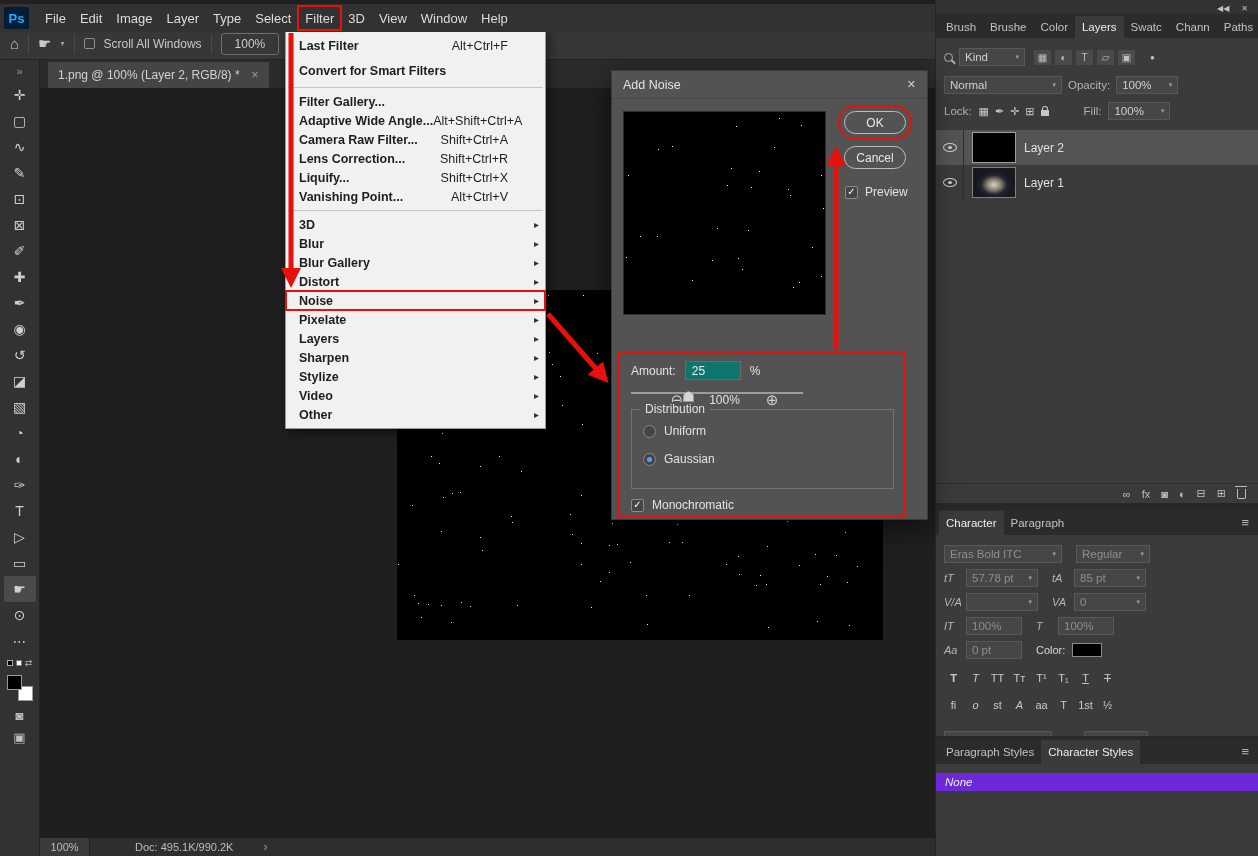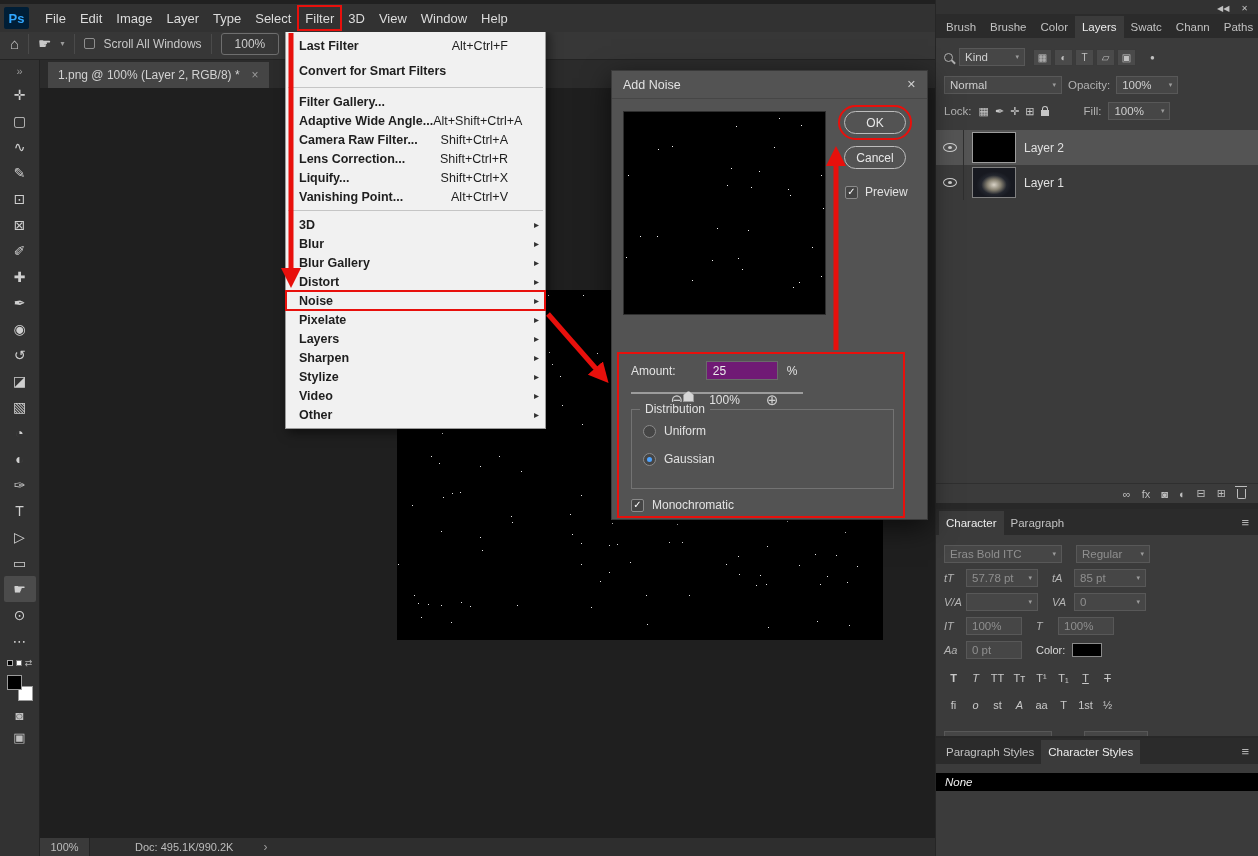--- a/index.html
+++ b/index.html
@@ -83,22 +83,22 @@
   .dlg-zoomrow { position:absolute; left:11px; top:320px; width:203px; display:flex; align-items:center; justify-content:center; gap:26px; }
   .zoom-ic { font-size:15px; color:#cfcfcf; background:none; border:none; }
   .pill { position:absolute; left:232px; width:62px; height:23px; background:transparent; border:1.5px solid #bdbdbd;
           border-radius:12px; color:#e8e8e8; font-size:12px; font-family:inherit; }
   .dlg-ok { top:40px; outline:2px solid #e8100c; outline-offset:4px; }
   .dlg-cancel { top:75px; }
   .cb { width:13px; height:13px; background:#454545; border:1px solid #8a8a8a; border-radius:2px;
         display:flex; align-items:center; justify-content:center; font-size:10px; color:#fff; line-height:1; }
   .dlg-previewrow { position:absolute; left:233px; top:114px; display:flex; gap:7px; align-items:center; }
   .amount-row { position:absolute; left:19px; top:290px; display:flex; align-items:center; gap:9px; }
-  .field { width:72px; height:19px; background:#701a75; border:1px solid #6a6a6a; color:#ececec;
-           display:flex; align-items:center; padding-left:6px; font-size:12px;margin-left:21px; }
+  .field { width:56px; height:19px; background:#0f766e; border:1px solid #6a6a6a; color:#ececec;
+           display:flex; align-items:center; padding-left:6px; font-size:12px; }
   .slider { position:absolute; left:19px; top:317px; width:172px; height:14px; }
   .slider .track { position:absolute; top:4px; left:0; right:0; height:2px; background:#9c9c9c; }
   .slider .thumb { position:absolute; left:44px; top:3px; width:11px; height:11px; background:#d6d6d6;
                    clip-path:polygon(50% 0,100% 38%,100% 100%,0 100%,0 38%); }
   .dist-box { position:absolute; left:19px; top:338px; width:263px; height:80px; border:1px solid #737373; }
   .dist-legend { position:absolute; top:-8px; left:8px; background:#535353; padding:0 5px; }
   .radio-row { display:flex; align-items:center; gap:8px; margin:14px 0 0 11px; }
   .radio { width:13px; height:13px; border-radius:50%; background:#454545; border:1px solid #8a8a8a; position:relative; }
   .radio.checked::after { content:""; position:absolute; inset:3px; border-radius:50%; background:#4da3ff; }
   .mono-row { position:absolute; left:19px; top:427px; display:flex; gap:8px; align-items:center; }
@@ -172,21 +172,21 @@
   .tbtn { width:19px; height:17px; display:flex; align-items:center; justify-content:center; color:#c9c9c9;
           font-size:11px; background:transparent; border:none; font-family:inherit; }
   [data-name="faux-bold-button"] { font-weight:bold; }
   [data-name="faux-italic-button"], [data-name="contextual-alternates-button"], [data-name="titling-alternates-button"] { font-style:italic; }
   [data-name="underline-button"] { text-decoration:underline; }
   [data-name="strikethrough-button"] { text-decoration:line-through; }
   .lang-row { display:flex; align-items:center; margin-top:18px; }
   .lang-sel { width:108px; } .aa-ic { margin-left:12px; color:#c9c9c9; font-size:12px; background:none; border:none; }
   .aa-sel { width:64px; margin-left:7px; }
   .styles-panel { background:#3b3b3b; flex:1; padding-top:9px; }
-  .style-row { height:18px; background:#000000; display:flex; align-items:center; padding-left:9px;
+  .style-row { height:18px; background:#6d28d9; display:flex; align-items:center; padding-left:9px;
                font-style:italic; font-size:11.5px; color:#efefef;text-align:right; }
 </style>
 </head>
 <body>
 
 <div class="canvas" data-name="canvas-area"></div>
 
 <svg class="noise-main" data-name="noise-image">
   <defs>
     <filter id="noiseFilter" x="0%" y="0%" width="100%" height="100%">

